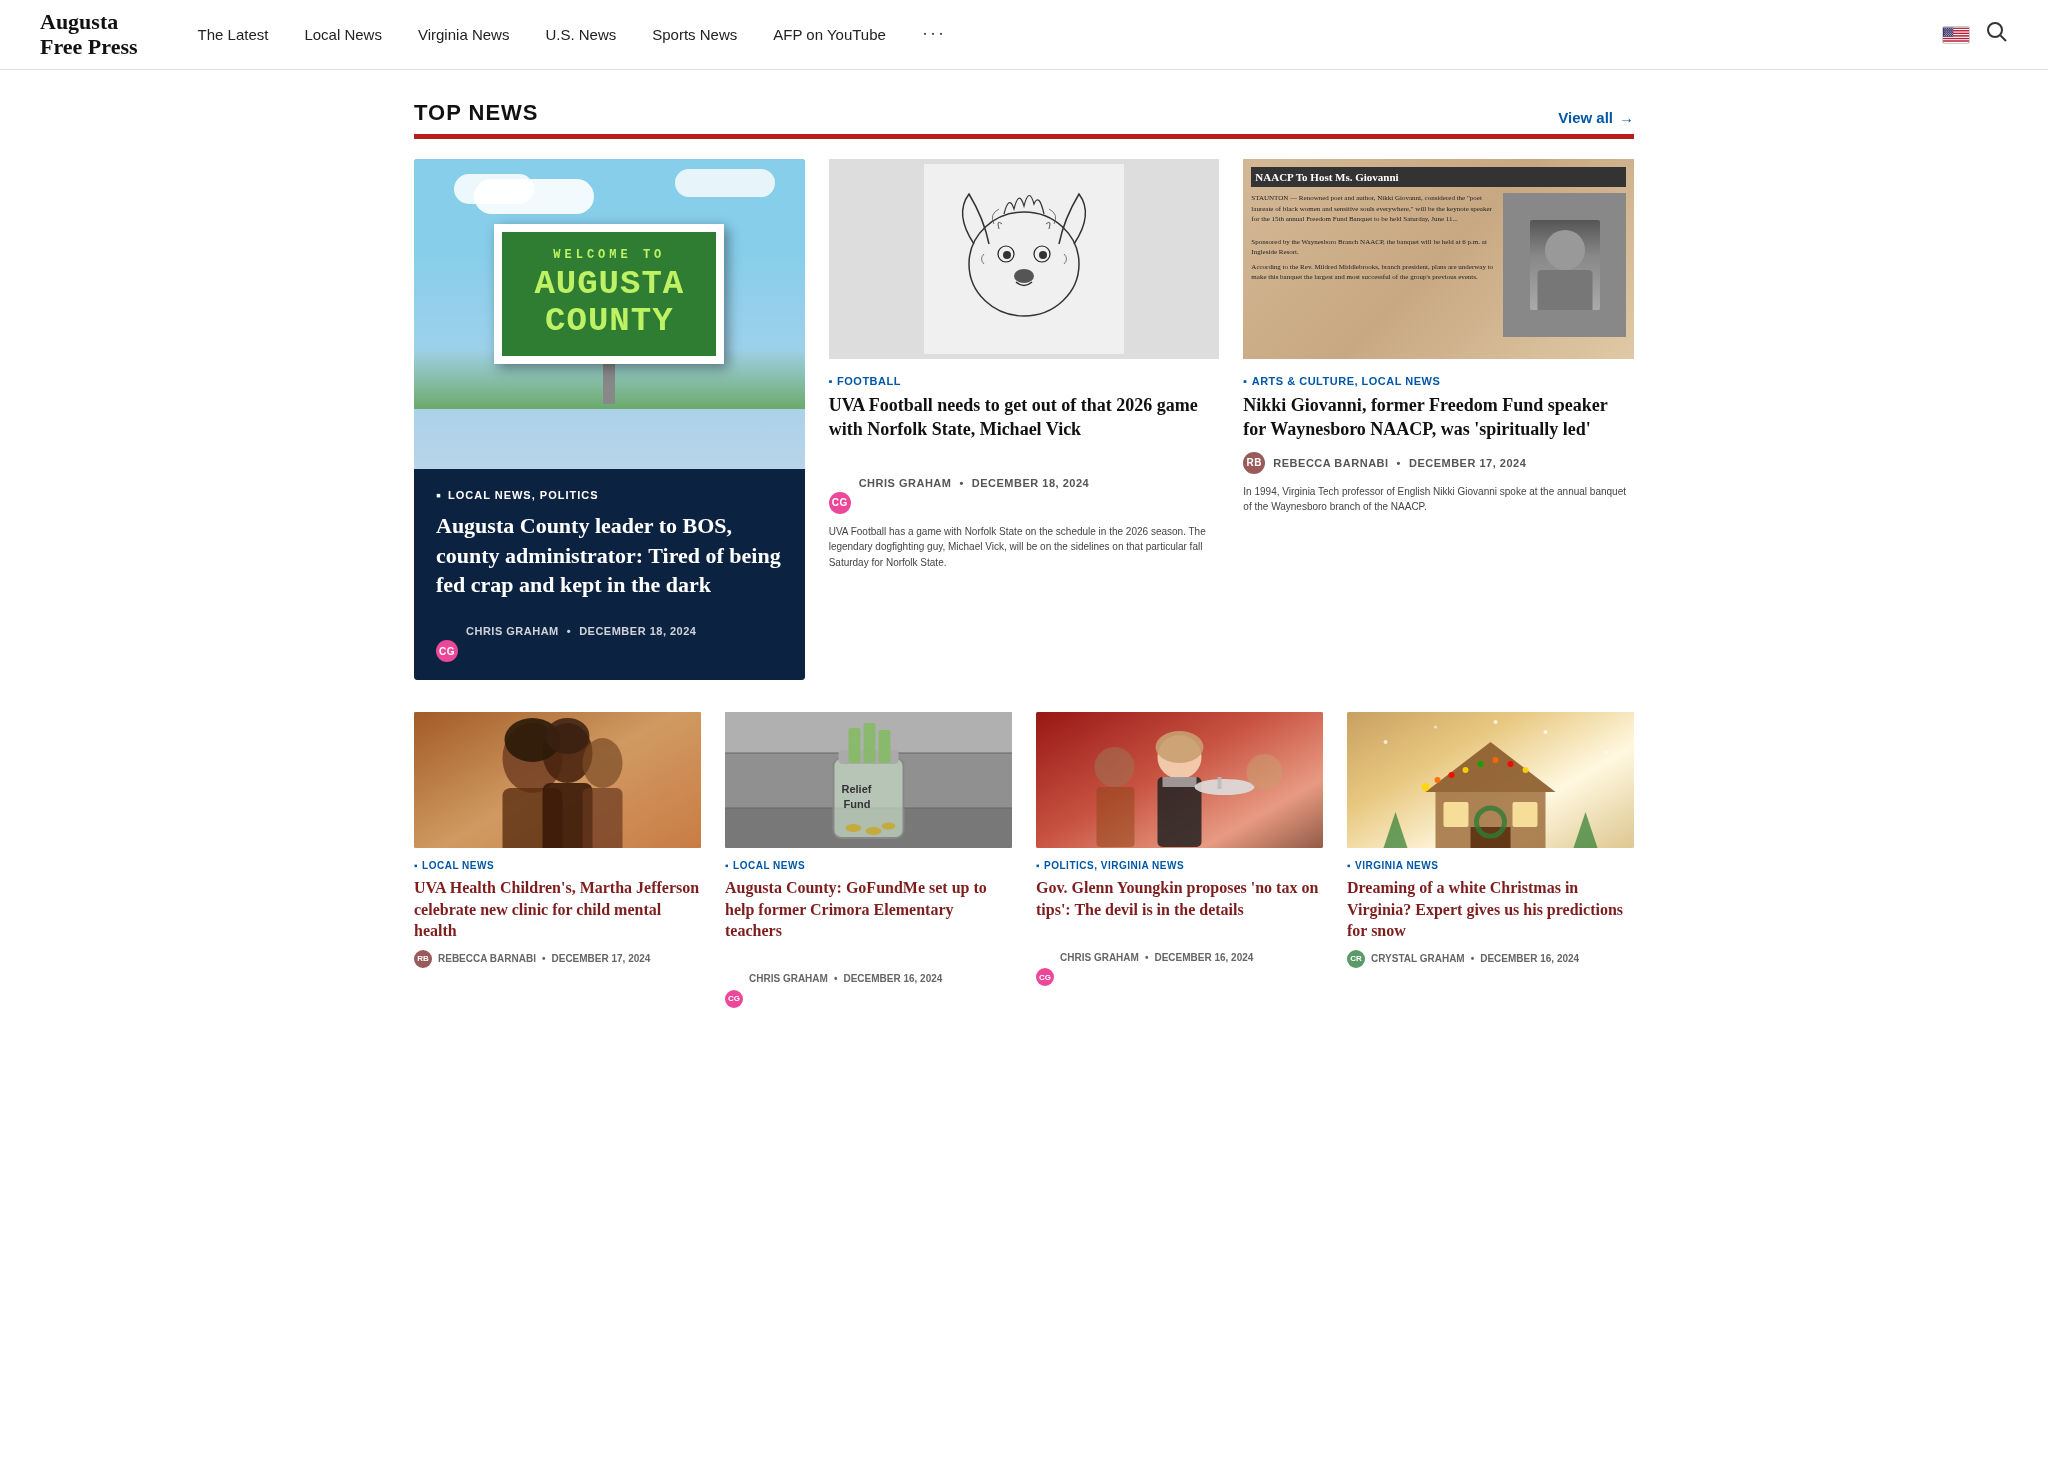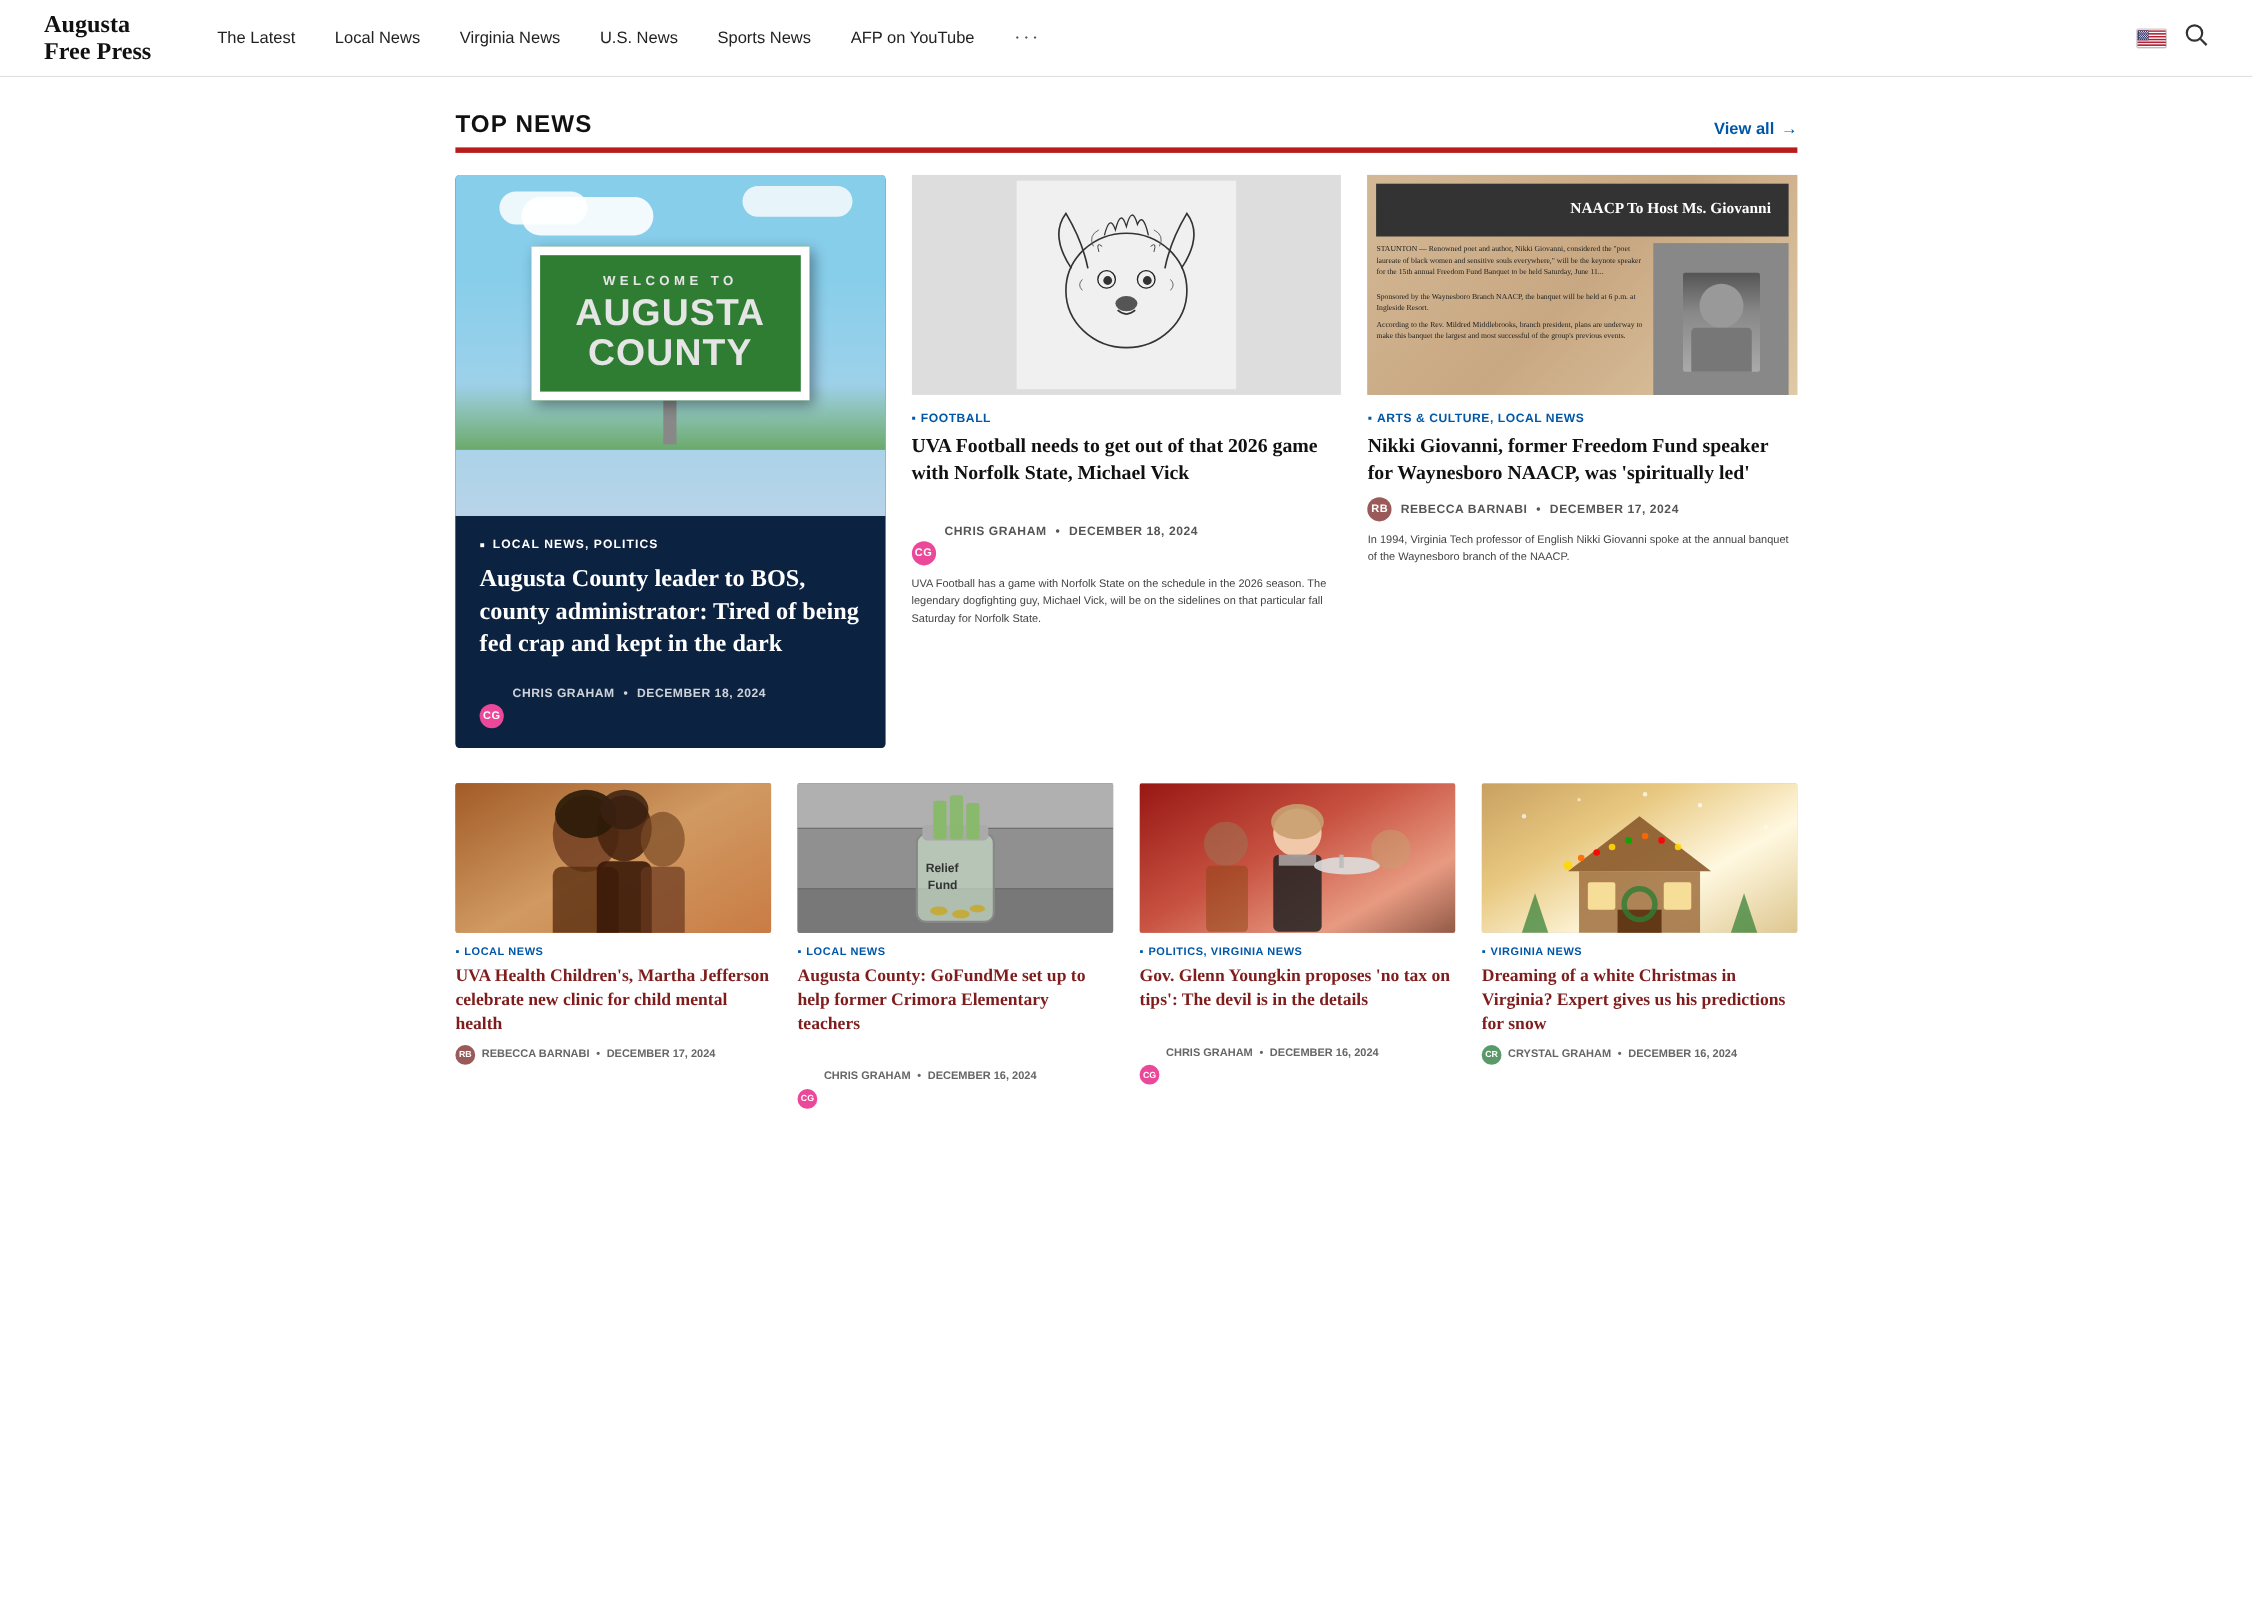--- a/index.html
+++ b/index.html
@@ -398,21 +398,21 @@
     <div class="featured-card">
       <div class="featured-image-content">
 
         <div style="background: linear-gradient(180deg, #87ceeb 30%, #b8d4e8 100%); width:100%; height:100%; display:flex; flex-direction:column; align-items:center; justify-content:center; position:relative;">
 
           <div style="position:absolute; top:15px; left:40px; width:80px; height:30px; background:rgba(255,255,255,0.85); border-radius:40px;"></div>
           <div style="position:absolute; top:20px; left:60px; width:120px; height:35px; background:rgba(255,255,255,0.9); border-radius:40px;"></div>
           <div style="position:absolute; top:10px; right:30px; width:100px; height:28px; background:rgba(255,255,255,0.8); border-radius:40px;"></div>
           <div style="position:absolute; bottom:60px; left:0; right:0; height:60px; background: linear-gradient(180deg, transparent, #6aaa6a);"></div>
 
-          <div style="background:#2e7d32; border:8px solid #fff; padding:16px 32px; text-align:center; color:#e5e5e5; font-family:Liberation Sans, sans-serif; font-weight:900; box-shadow:4px 4px 12px rgba(0,0,0,0.4); z-index:2; position:relative;">
+          <div style="background:#2e7d32; border:8px solid #fff; padding:16px 32px; text-align:center; color:#bef264; font-family:Liberation Mono, monospace; font-weight:900; box-shadow:4px 4px 12px rgba(0,0,0,0.4); z-index:2; position:relative;">
             <div style="font-size:12px; letter-spacing:4px; margin-bottom:4px;">WELCOME TO</div>
             <div style="font-size:34px; line-height:1.1; letter-spacing:1px;">AUGUSTA</div>
             <div style="font-size:34px; line-height:1.1; letter-spacing:1px;">COUNTY</div>
           </div>
 
           <div style="width:12px; height:40px; background:#888; margin-top:0; z-index:1;"></div>
         </div>
       </div>
       <div class="featured-overlay">
         <div class="category-label">LOCAL NEWS, POLITICS</div>
@@ -468,21 +468,21 @@
           </div>
           <p class="article-excerpt" style="margin-top:10px;">UVA Football has a game with Norfolk State on the schedule in the 2026 season. The legendary dogfighting guy, Michael Vick, will be on the sidelines on that particular fall Saturday for Norfolk State.</p>
         </div>
       </div>
     </div>
 
     <div class="third-column">
       <div class="naacp-image">
 
         <div style="width:100%;height:100%;background:linear-gradient(135deg, #d4b896 0%, #c8a882 50%, #e0c9a6 100%); padding:8px; font-family:'Times New Roman',serif; color:#111; overflow:hidden;">
-          <div style="background:#333; color:#fff; text-align:right; font-size:14px; font-weight:bold; padding:16px; margin-bottom:6px;">NAACP To Host Ms. Giovanni</div>
+          <div style="background:#333; color:#fff; text-align:left; font-size:11px; font-weight:bold; padding:4px; margin-bottom:6px;">NAACP To Host Ms. Giovanni</div>
           <div style="display:flex; gap:6px; height:calc(100% - 40px);">
             <div style="flex:2; font-size:7px; line-height:1.5; color:#222;">
               <p>STAUNTON — Renowned poet and author, Nikki Giovanni, considered the "poet laureate of black women and sensitive souls everywhere," will be the keynote speaker for the 15th annual Freedom Fund Banquet to be held Saturday, June 11...</p>
               <p style="margin-top:12px;">Sponsored by the Waynesboro Branch NAACP, the banquet will be held at 6 p.m. at Ingleside Resort.</p>
               <p style="margin-top:4px;">According to the Rev. Mildred Middlebrooks, branch president, plans are underway to make this banquet the largest and most successful of the group's previous events.</p>
             </div>
             <div style="flex:1; background:#888; display:flex; align-items:center; justify-content:center; position:relative; overflow:hidden;">
 
               <div style="width:70px;height:90px;background:linear-gradient(180deg,#555 0%,#888 40%,#aaa 100%);border-radius:2px;position:relative;">
                 <div style="position:absolute;top:10px;left:50%;transform:translateX(-50%);width:40px;height:40px;border-radius:50%;background:#999;"></div>

